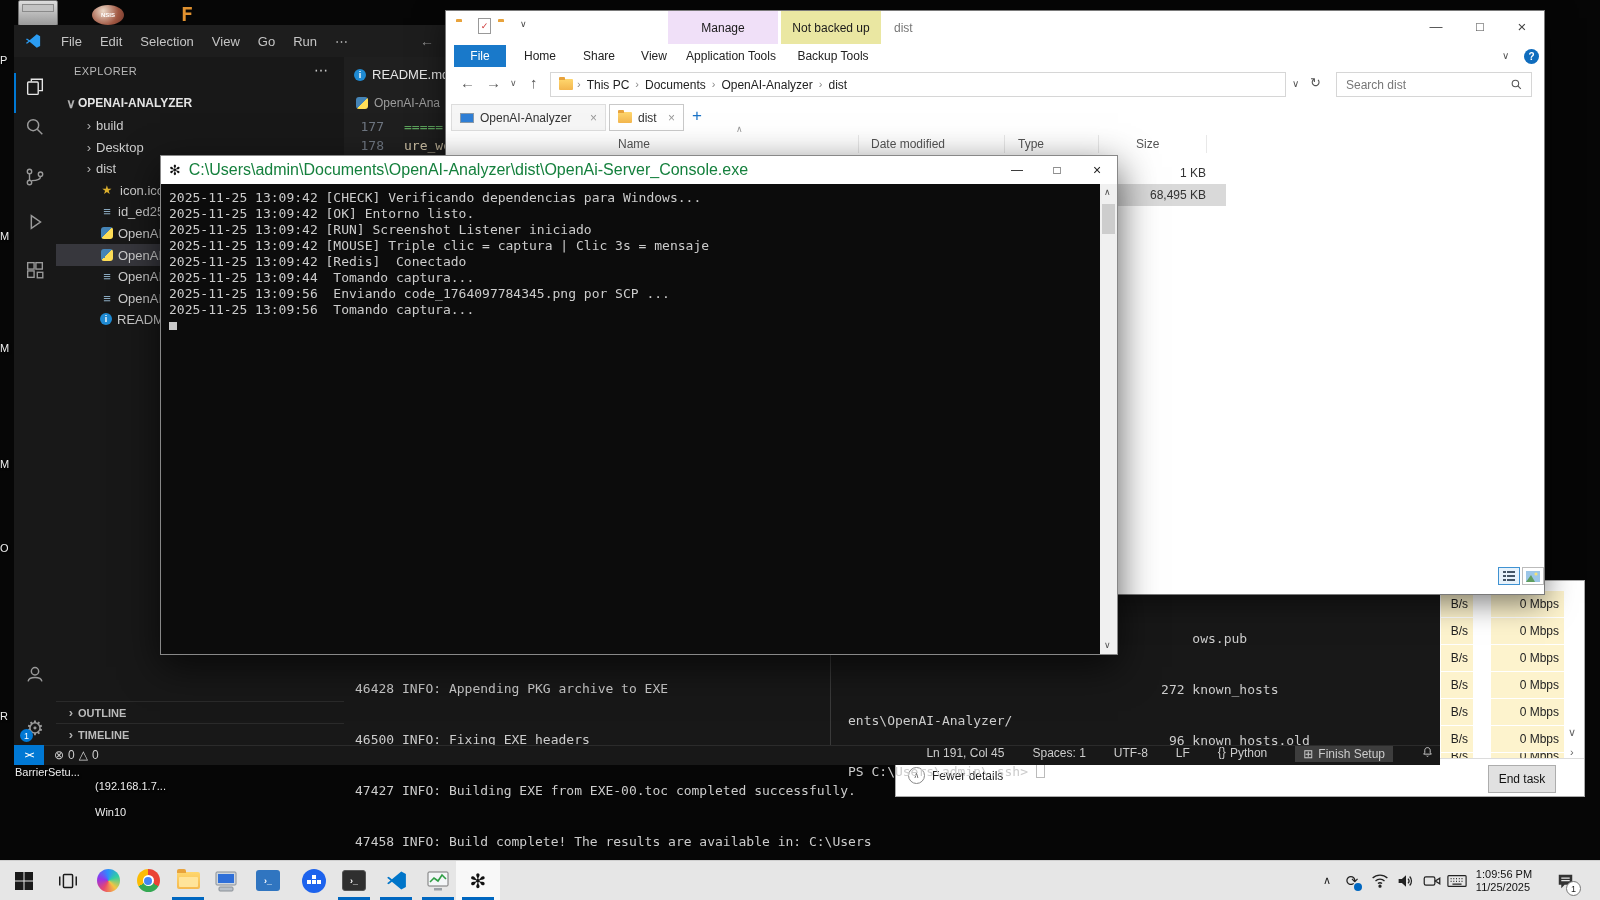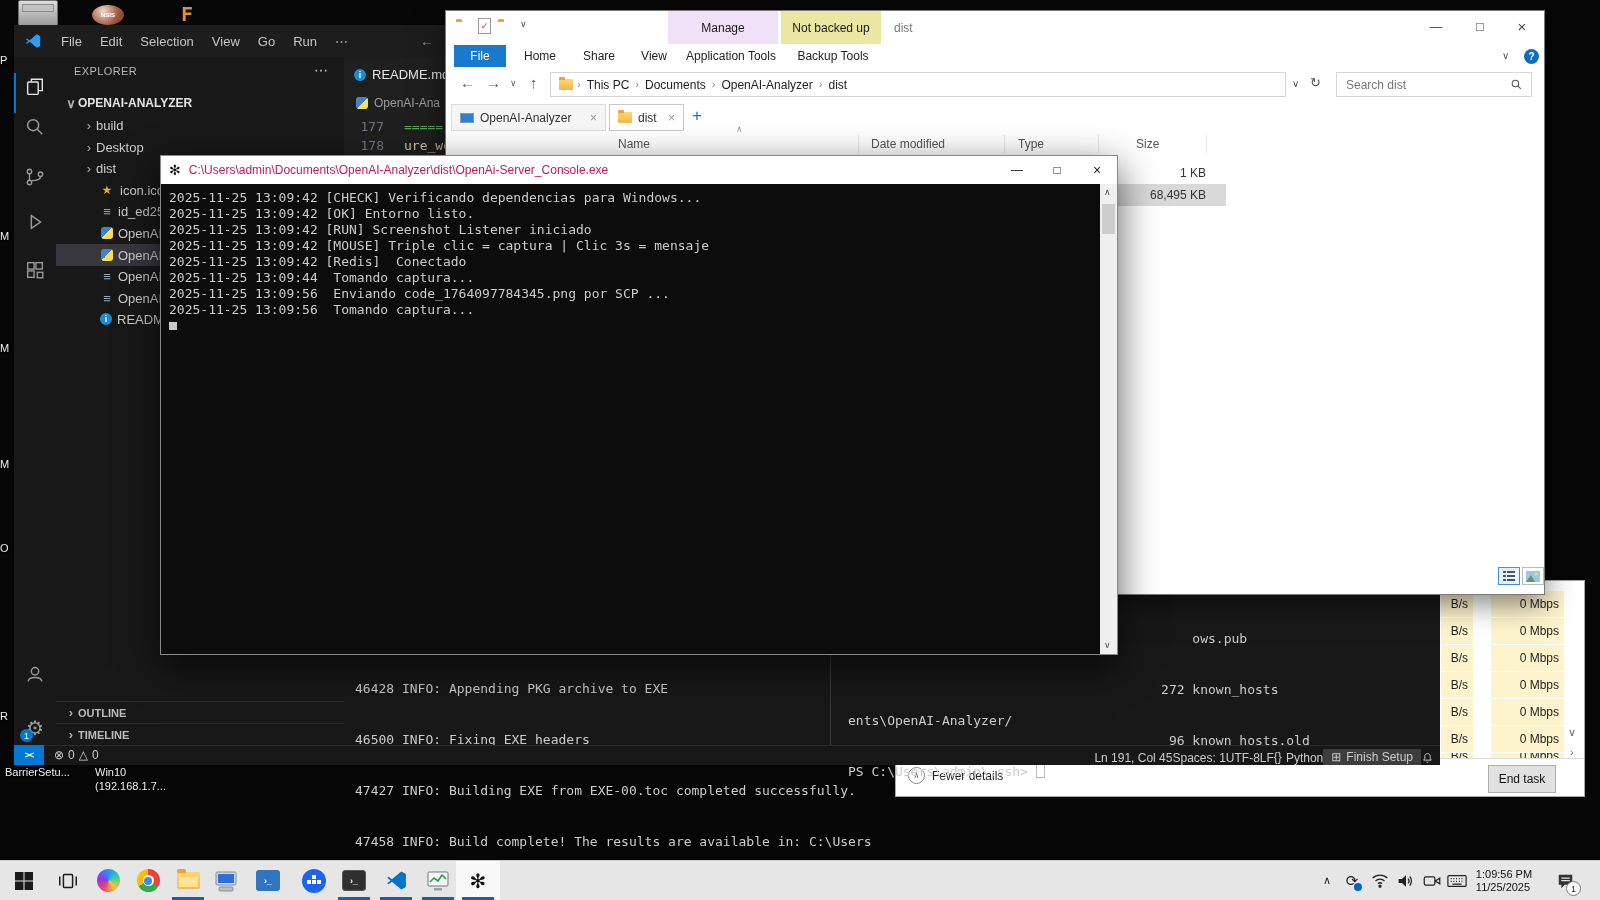--- a/index.html
+++ b/index.html
@@ -28,21 +28,21 @@
   .crumb{left:12px;top:39px;display:flex;align-items:center;gap:6px;font-size:12px;color:#9d9d9d}
   .cline{left:0;width:440px;height:19px;display:flex;align-items:center;font-size:13px}
   .lnum{width:40px;text-align:right;color:#6e7681}
   .lcode{margin-left:20px}
   .panel-pre{font-size:13px;line-height:17px;color:#cccccc;white-space:pre}
   .pdiv{left:816px;top:571px;width:1px;height:149px;background:#3a3a3a}
   .statusbar{left:0;top:720px;width:1426px;height:20px;background:#181818;border-top:1px solid #2b2b2b;
     box-sizing:border-box;font-size:12px;color:#cccccc}
   .remote{left:0;top:-1px;width:30px;height:20px;background:#0078d4;color:#fff;display:flex;align-items:center;
     justify-content:center;font-size:9px;font-weight:bold;letter-spacing:-1px}
-  .st-right{right:6px;top:0;height:19px;display:flex;align-items:flex-end;gap:0}
+  .st-right{right:6px;top:0;height:19px;display:flex;align-items:flex-start;gap:28px}
   .st-chip{background:#3d3d3d;padding:1px 8px;display:flex;gap:5px;align-items:center}
   .pyicon{width:12px;height:12px;border-radius:3px;background:linear-gradient(135deg,#4584b6 50%,#ffde57 50%)}
   .infoicon{width:12px;height:12px;border-radius:50%;background:#1f8ad2;color:#fff;font-size:9px;font-weight:bold;
     display:inline-flex;align-items:center;justify-content:center}
   .listicon{color:#8aa9bf;font-size:13px;width:14px;text-align:center}
   .staricon{color:#ddb12e;font-size:12px;width:14px;text-align:center}
   .cursor-h{display:inline-block;width:7px;height:13px;border:1px solid #bbb;vertical-align:-2px}
   .cursor-f{display:inline-block;width:8px;height:8px;background:#c8c8c8}
   
   #explorer{left:445px;top:10px;width:1100px;height:585px;background:#fff;border:1px solid #7a7a7a;
@@ -115,22 +115,22 @@
 </div>
 <div class="a mono" style="left:181px;top:2px;width:20px;height:24px;color:#e0912f;font-size:20px;font-weight:bold;z-index:1">F</div>
 
 <span class="a desk-label" style="left:0;top:54px">P</span>
 <span class="a desk-label" style="left:0;top:230px">M</span>
 <span class="a desk-label" style="left:0;top:342px">M</span>
 <span class="a desk-label" style="left:0;top:458px">M</span>
 <span class="a desk-label" style="left:0;top:542px">O</span>
 <span class="a desk-label" style="left:0;top:710px">R</span>
 
-<span class="a desk-label" style="left:5px;top:766px">BarrierSetu...</span>
-<span class="a desk-label" style="left:95px;top:766px">Win10</span>
+<span class="a desk-label" style="left:15px;top:766px">BarrierSetu...</span>
+<span class="a desk-label" style="left:95px;top:806px">Win10</span>
 <span class="a desk-label" style="left:95px;top:780px">(192.168.1.7...</span>
 
 <div id="taskman" class="a">
 
   <div class="a tm-cell" style="left:545px;top:10px;width:32px">B/s</div>
   <div class="a tm-cell" style="left:595px;top:10px;width:73px">0 Mbps</div>
   <div class="a tm-cell" style="left:545px;top:37px;width:32px">B/s</div>
   <div class="a tm-cell" style="left:595px;top:37px;width:73px">0 Mbps</div>
   <div class="a tm-cell" style="left:545px;top:64px;width:32px">B/s</div>
   <div class="a tm-cell" style="left:595px;top:64px;width:73px">0 Mbps</div>
@@ -443,21 +443,21 @@
         <rect width="14" height="11" fill="#9cc6e8"></rect>
         <polygon points="0,11 5,4 9,11" fill="#5f9e5f"></polygon>
         <circle cx="10" cy="3" r="1.6" fill="#f2e17a"></circle>
       </svg>
   </div>
 </div>
 
 <div id="console" class="a">
   <div class="con-title a">
     <span class="g" style="margin:0 8px;font-size:14px;color:#111">✻</span>
-    <span style="font-size:12px;color:#be185d">C:\Users\admin\Documents\OpenAI-Analyzer\dist\OpenAi-Server_Console.exe</span>
+    <span style="font-size:16px;color:#15803d">C:\Users\admin\Documents\OpenAI-Analyzer\dist\OpenAi-Server_Console.exe</span>
     <span style="margin-left:auto;display:flex">
       <span class="con-btn">—</span>
       <span class="con-btn">□</span>
       <span class="con-btn" style="font-size:14px">×</span>
     </span>
   </div>
   <div class="a mono" style="left:8px;top:34px">
     <div class="con-line">2025-11-25 13:09:42 [CHECK] Verificando dependencias para Windows...</div>
     <div class="con-line">2025-11-25 13:09:42 [OK] Entorno listo.</div>
     <div class="con-line">2025-11-25 13:09:42 [RUN] Screenshot Listener iniciado</div>

